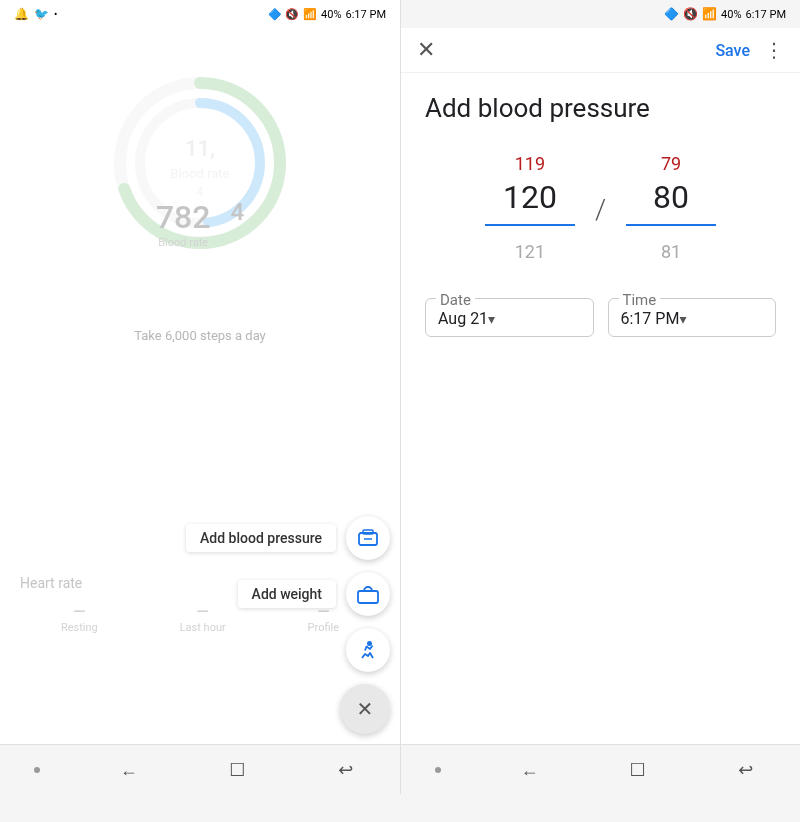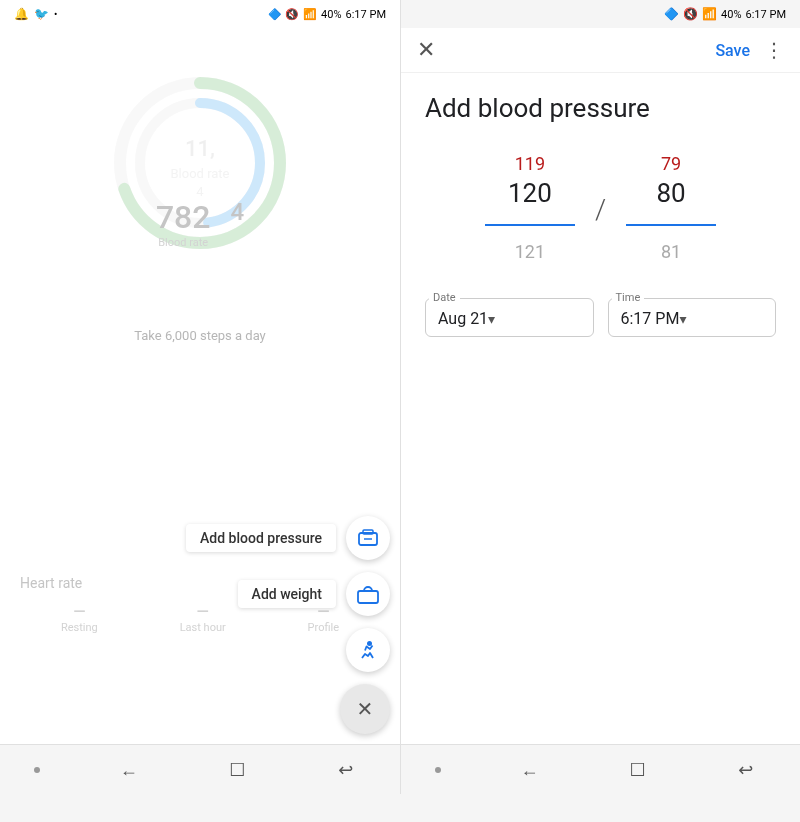--- a/index.html
+++ b/index.html
@@ -208,25 +208,25 @@
       flex-direction: column;
       align-items: center;
       width: 90px;
     }
     .picker-above {
       font-size: 18px;
       color: #b91c1c;
       margin-bottom: 4px;
     }
     .picker-current {
-      font-size: 26px;
+      font-size: 32px;
       color: #202124;
       font-weight: 400;
       border-bottom: 2px solid #1a73e8;
-      padding-bottom: 16px;
+      padding-bottom: 8px;
       width: 100%;
       text-align: center;
     }
     .picker-below {
       font-size: 18px;
       color: #aaa;
       margin-top: 15px;
     }
     .picker-divider {
       font-size: 28px;
@@ -244,24 +244,24 @@
     .dt-field {
       flex: 1;
       border: 1px solid #ccc;
       border-radius: 6px;
       padding: 10px 12px 8px;
       position: relative;
     }
     .dt-label {
       position: absolute;
       top: -8px;
-      left: 3px;
+      left: 10px;
       background: #fff;
       padding: 0 4px;
-      font-size: 11px;
+      font-size: 15px;
       color: #777;
     }
     .dt-select-row {
       display: flex;
       align-items: center;
       justify-content: flex-start;
     }
     .dt-value {
       font-size: 16px;
       color: #202124;

